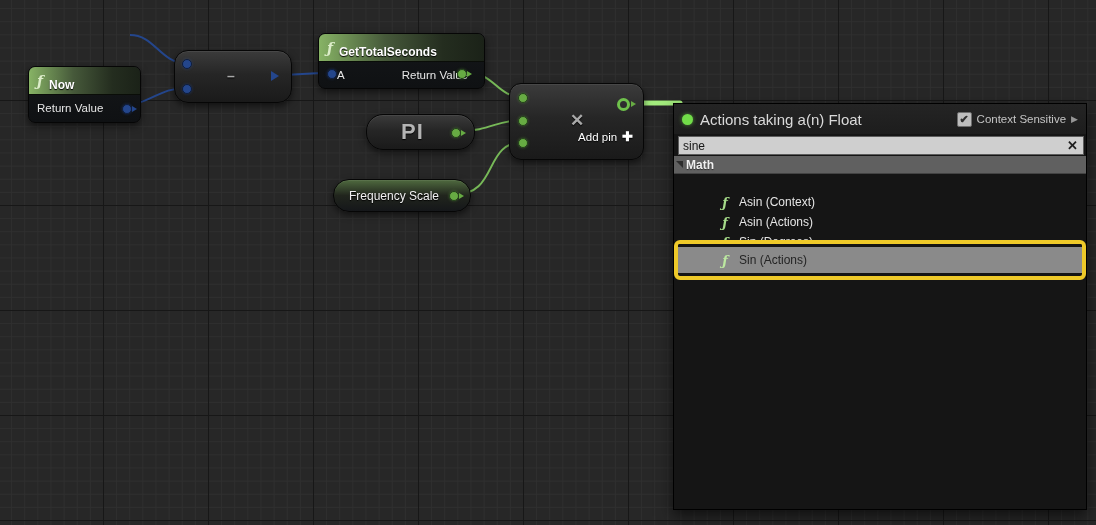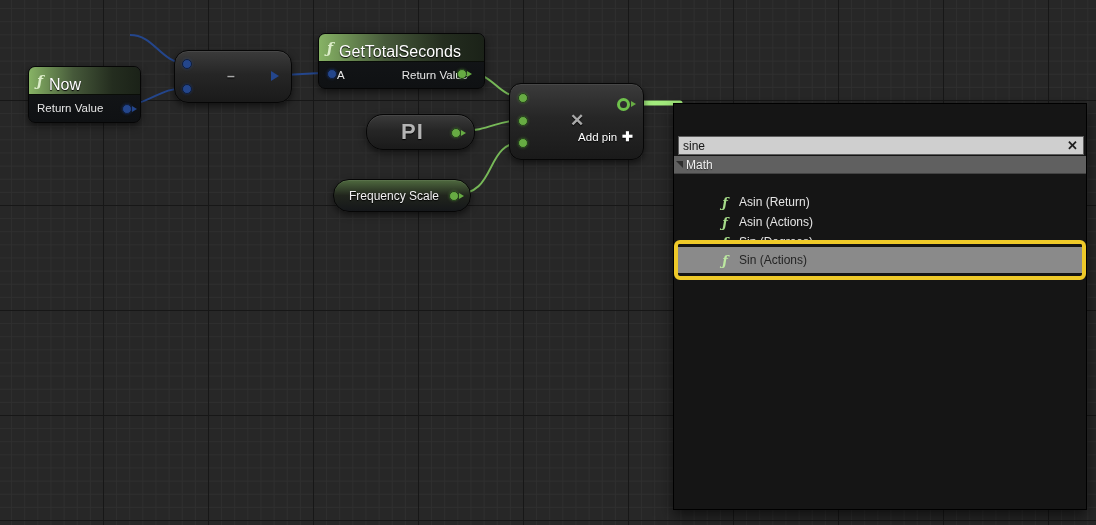--- a/index.html
+++ b/index.html
@@ -27,21 +27,21 @@
   .opnode{background:linear-gradient(180deg,#3b3b3b 0%,#262626 45%,#1a1a1a 100%);}
   .node-label{font-size:12px;color:#f0f0f0;text-shadow:0 1px 1px #000;}
   .fn-node{border-radius:7px;background:linear-gradient(180deg,#15171a 0%,#0f1113 100%);}
   .fn-header{
     display:flex;align-items:center;gap:6px;height:27px;padding:0 8px;
     border-radius:6px 6px 0 0;border-bottom:1px solid #0a0d08;
     background:linear-gradient(90deg,#87b365 0%,#46593a 40%,#242d1f 75%,#1b2218 100%);
   }
   .f-glyph{font-family:"DejaVu Serif",serif;font-style:italic;font-weight:bold;
     font-size:14px;color:#dcedc9;line-height:1;}
-  .fn-title{font-size:16px;font-weight:normal;color:#fff;text-shadow:0 1px 1px #000;margin-top:8px;}
+  .fn-title{font-size:12px;font-weight:bold;color:#fff;text-shadow:0 1px 1px #000;margin-top:8px;}
   .fn-body{display:flex;align-items:center;justify-content:space-between;
     padding:0 16px 0 18px;height:26px;font-size:11.5px;color:#e6e6e6;}
   .pin{position:absolute;width:10px;height:10px;border-radius:50%;box-sizing:border-box;}
   .pin-struct{background:#24468c;border:1px solid #0e1d3d;box-shadow:0 0 3px rgba(50,90,180,.35);}
   .pin-float{background:#67ab43;border:1px solid #23401a;box-shadow:0 0 3px rgba(110,190,70,.35);}
   .pin-hollow{width:13px;height:13px;background:transparent;border:3px solid #6fc24c;}
   .tail{position:absolute;width:0;height:0;border-top:3px solid transparent;border-bottom:3px solid transparent;}
   .tail-blue{border-left:5px solid #24468c;}
   .tail-green{border-left:5px solid #67ab43;}
   .arrow-out{position:absolute;width:0;height:0;border-top:5px solid transparent;
@@ -68,21 +68,21 @@
   .searchbox{position:absolute;left:4px;top:32px;width:406px;height:19px;
     background:#cfcfcf;border:1px solid #5c5c5c;box-sizing:border-box;
     display:flex;align-items:center;}
   .searchbox input{flex:1;background:transparent;border:none;outline:none;
     font-family:"Liberation Sans",sans-serif;font-size:12px;color:#161616;padding:16px 4px;}
   .search-clear{flex:none;font-size:13px;font-weight:bold;color:#1d1d1d;padding:0 5px;cursor:pointer;line-height:1;}
   .cat-row{position:absolute;left:0;width:100%;height:18px;background:#606060;
     display:flex;align-items:center;box-sizing:border-box;}
   .cat-row .tri{width:0;height:0;border-top:7px solid #2c2c2c;border-left:7px solid transparent;margin-right:3px;}
   .cat-row.sub .tri{border-top-color:#cdcdcd;}
-  .cat-label{font-size:12px;font-weight:normal;color:#f0f0f0;text-shadow:0 1px 1px rgba(0,0,0,.5);}
+  .cat-label{font-size:12px;font-weight:bold;color:#f0f0f0;text-shadow:0 1px 1px rgba(0,0,0,.5);}
   .item-row{position:absolute;left:0;width:100%;height:20px;display:flex;align-items:center;}
   .item-row .f-li{font-family:"DejaVu Serif",serif;font-style:italic;font-weight:bold;
     font-size:13px;color:#a6dc8a;width:14px;margin-left:44px;margin-right:7px;text-align:center;}
   .item-label{font-size:12px;color:#e4e4e4;}
   .select-box{position:absolute;left:0px;top:136px;width:412px;height:40px;z-index:6;
     border:4px solid #eec929;border-radius:6px;box-sizing:border-box;overflow:hidden;
     background:#141414;}
   .select-box .strip{height:3px;background:#141414;}
   .selected-row{height:26px;background:#8a8a8a;display:flex;align-items:center;}
   .selected-row .f-li{font-family:"DejaVu Serif",serif;font-style:italic;font-weight:bold;
@@ -157,34 +157,43 @@
       <span class="plus">✚</span>
     </div>
     <span class="pin pin-float" style="left:8px;top:9px;"></span>
     <span class="pin pin-float" style="left:8px;top:32px;"></span>
     <span class="pin pin-float" style="left:8px;top:54px;"></span>
     <span class="pin pin-hollow" style="right:13px;top:14px;"></span>
     <span class="tail tail-green" style="right:7px;top:17px;"></span>
   </div>
 
   <div class="panel">
+    <div class="panel-header">
+      <span class="green-dot"></span>
+      <span class="panel-title">Actions taking a(n) Float</span>
+      <div class="ctx">
+        <span class="checkbox">✔</span>
+        <span class="ctx-label">Context Sensitive</span>
+        <span class="ctx-arrow">▶</span>
+      </div>
+    </div>
 
     <div class="searchbox">
       <input type="text" value="sine" style="">
       <span class="search-clear">✕</span>
     </div>
 
     <div class="cat-row" style="top:52px;border-bottom:1px solid rgba(0,0,0,.3);padding-left:2px;">
       <span class="tri"></span>
       <span class="cat-label">Math</span>
     </div>
 
     <div class="item-row" style="top:88px;">
       <span class="f-li">ƒ</span>
-      <span class="item-label">Asin (Return)</span>
+      <span class="item-label">Asin (Context)</span>
     </div>
     <div class="item-row" style="top:108px;">
       <span class="f-li">ƒ</span>
       <span class="item-label">Asin (Actions)</span>
     </div>
     <div class="item-row" style="top:128px;">
       <span class="f-li">ƒ</span>
       <span class="item-label">Sin (Degrees)</span>
     </div>
 

